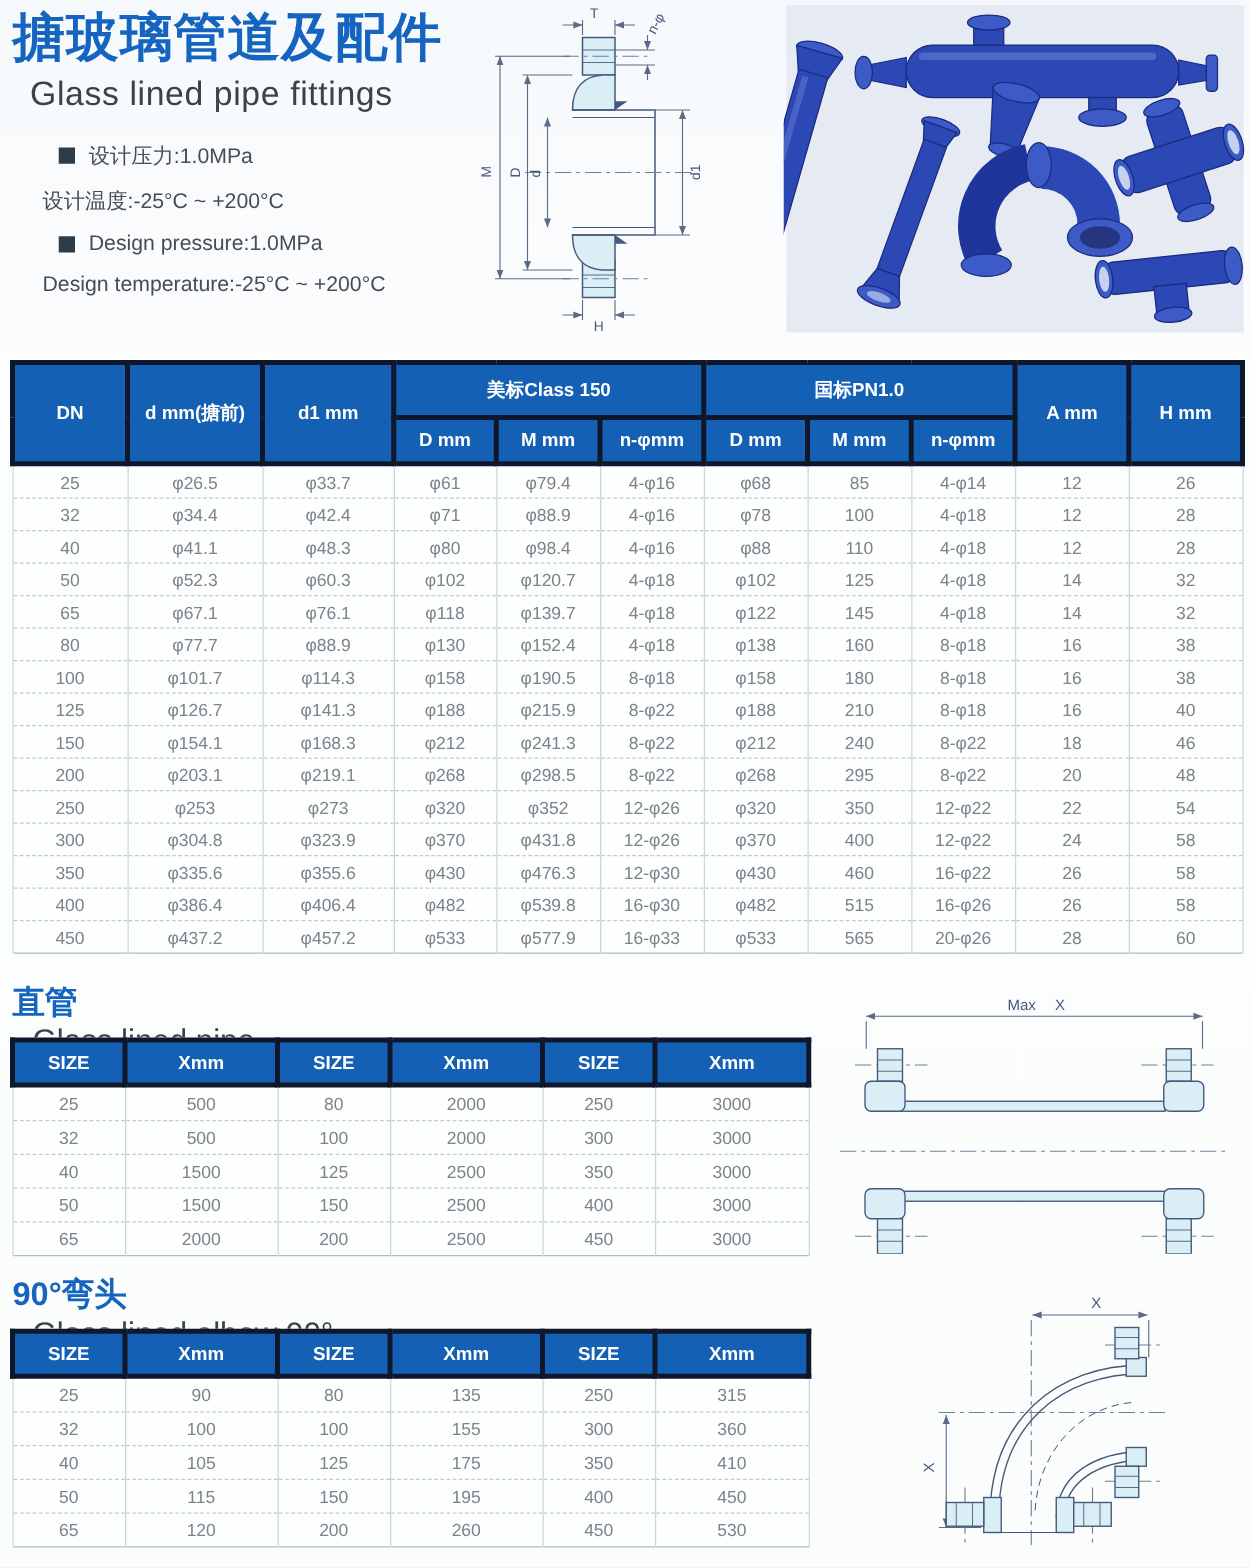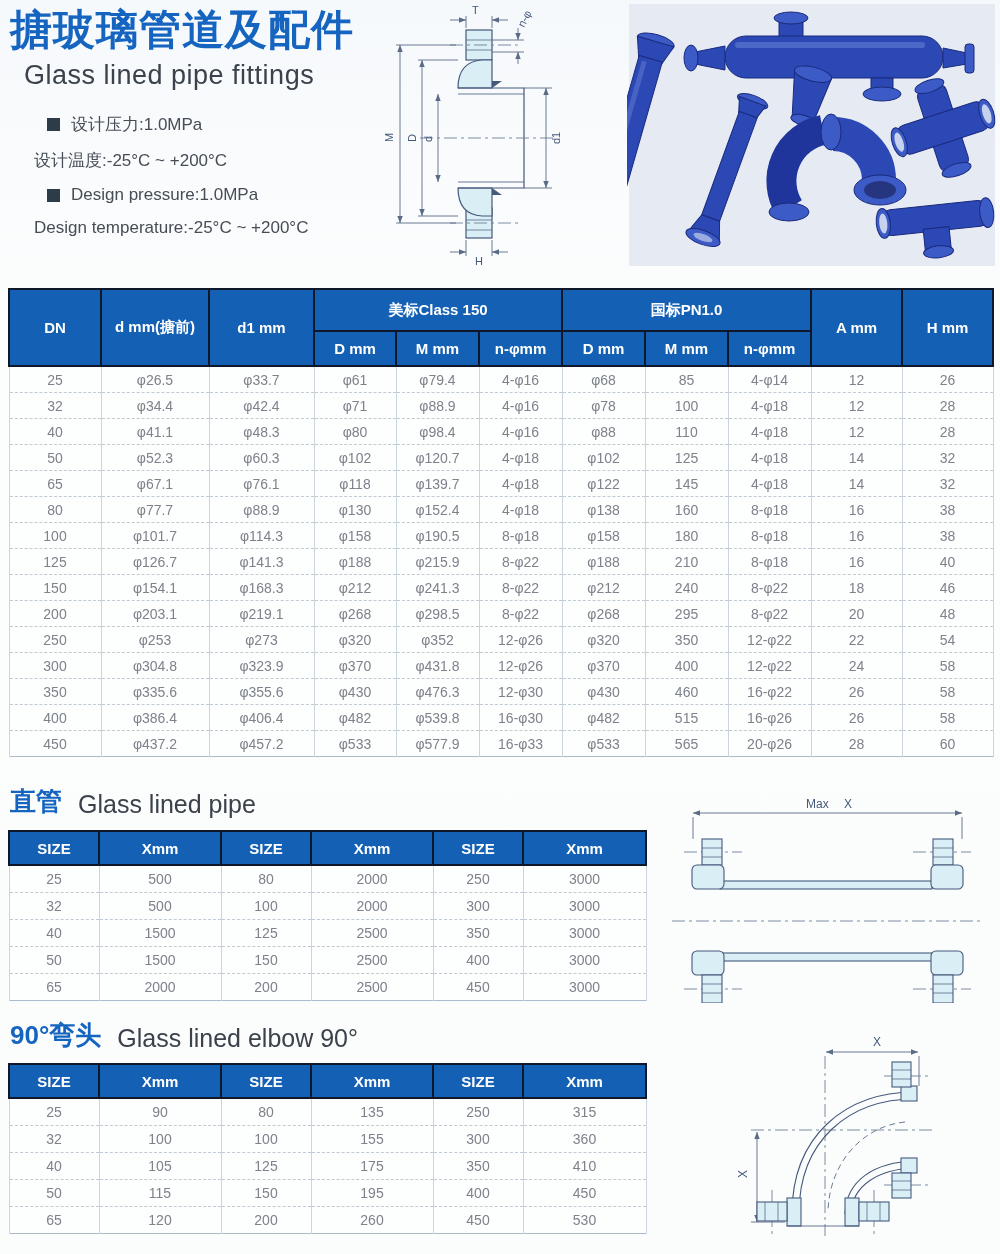--- a/index.html
+++ b/index.html
@@ -18,35 +18,35 @@
   
   .flange-svg{position:absolute;left:372px;top:2px;}
   .photo-svg{position:absolute;left:627px;top:2px;}
   .pipe-svg{position:absolute;left:660px;top:793px;}
   .elbow-svg{position:absolute;left:695px;top:1032px;}
   svg text{font-family:"Liberation Sans",sans-serif;}
   
   table{border-collapse:collapse;table-layout:fixed;}
   .data-table{position:absolute;background:#fff;}
   .data-table th{background:#1460b4;color:#ffffff;font-size:15px;font-weight:bold;
-                 text-align:center;border:2px solid #0f172a;padding:0;}
+                 text-align:center;border:4px solid #0f172a;padding:0;}
   .data-table td{font-size:14px;color:#7d828b;text-align:center;padding:0;
                  border-right:1px solid #ccd5dd;border-left:1px solid #ccd5dd;
                  border-bottom:1px dashed #bfcad3;background:#fdfefe;}
   .data-table tbody{border:1px solid #a9bccb;}
   .main-table{left:8px;top:288px;width:984px;}
   .main-table thead tr:first-child th{height:40px;}
   .main-table thead tr:last-child th{height:33px;}
   .main-table td{height:25px;}
   .pipe-table{left:8px;top:830px;width:637px;}
   .elbow-table{left:8px;top:1063px;width:637px;}
   .pipe-table th,.elbow-table th{height:32px;}
   .pipe-table td,.elbow-table td{height:26px;}
   
-  .sec-head{position:absolute;left:10px;display:flex;align-items:flex-end;}
+  .sec-head{position:absolute;left:10px;display:flex;align-items:flex-start;flex-direction:column;}
   .sec-zh{font-size:26px;font-weight:bold;color:#1565c0;}
   .sec-en{font-size:25px;color:#3b424b;margin-left:16px;}
   .pipe-head{top:784px;}
   .elbow-head{top:1018px;}
 </style>
 </head>
 <body>
 
 <div id="app">
 

